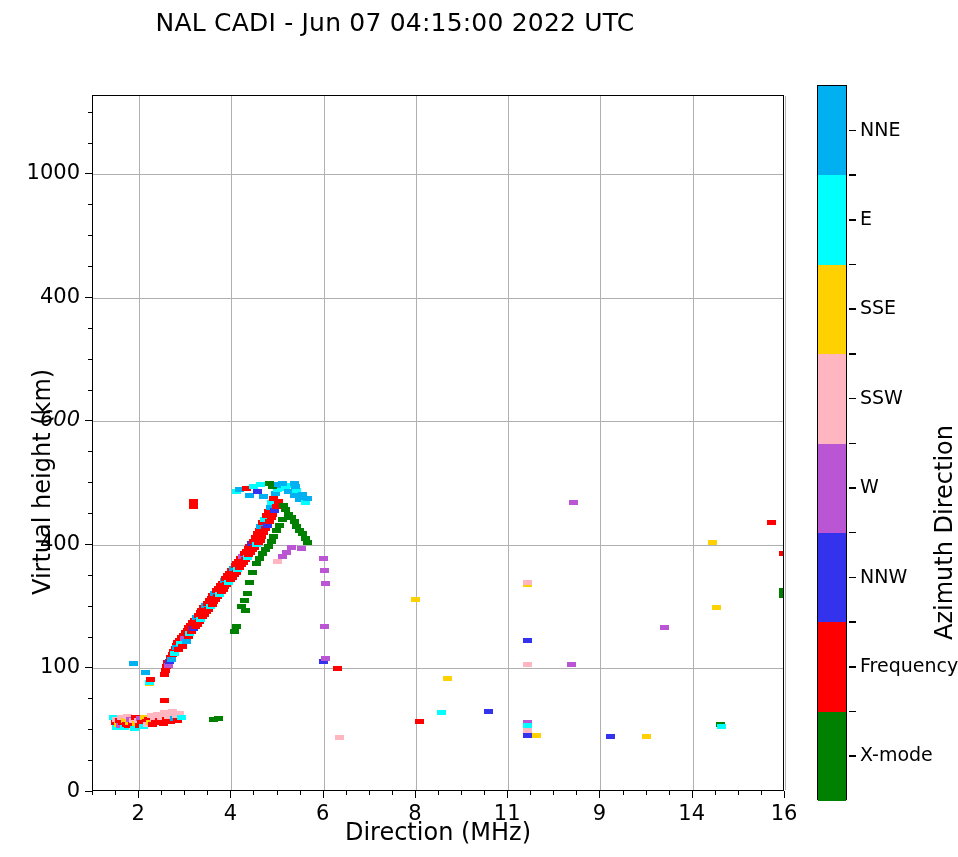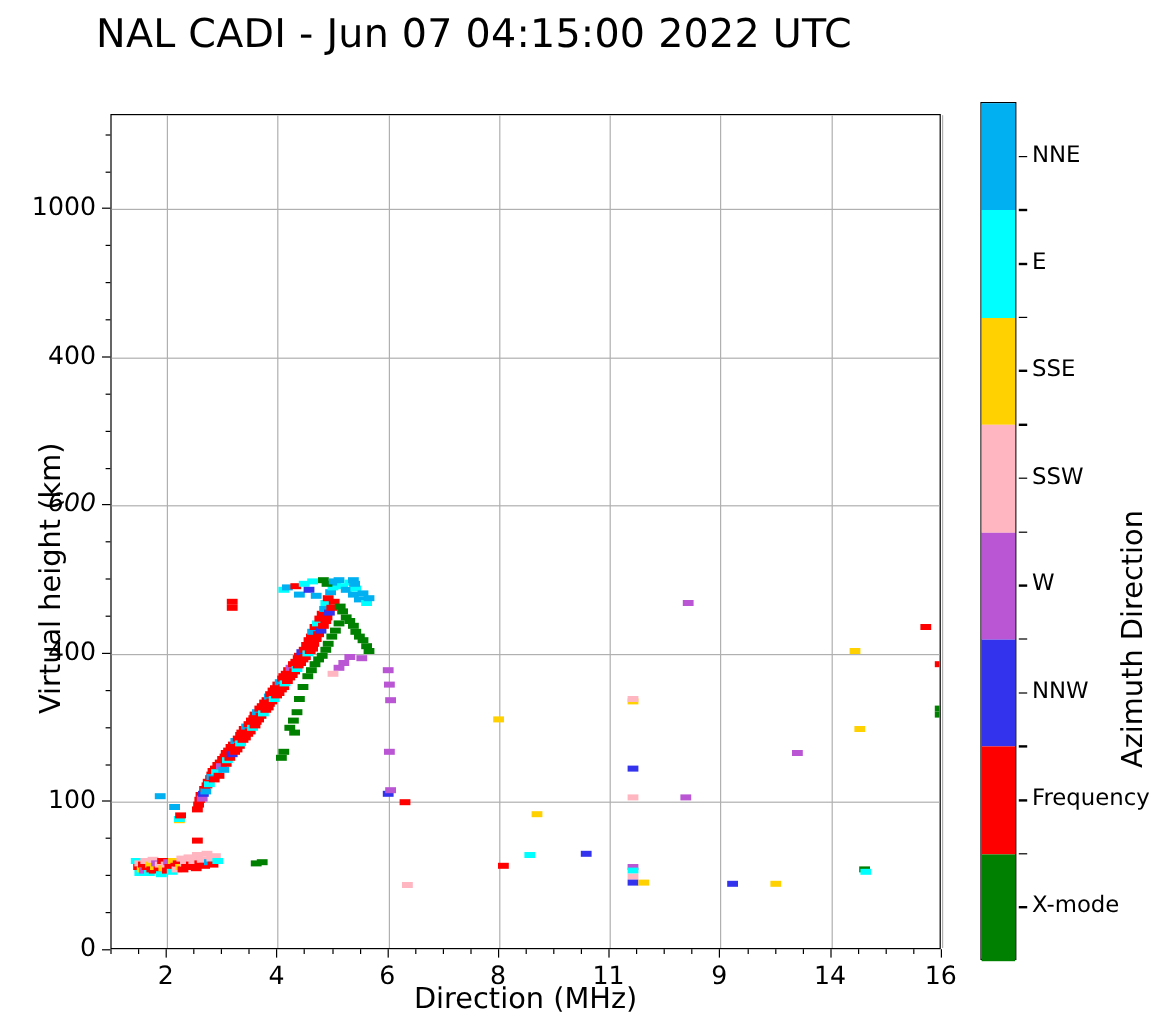--- a/index.html
+++ b/index.html
@@ -1,20 +1,20 @@
 <!DOCTYPE html>
 <html><head>
 <meta charset="utf-8">
 <style>
   html,body{margin:0;padding:0;background:#ffffff;}
   body{width:958px;height:857px;position:relative;overflow:hidden;
        font-family:"DejaVu Sans","Liberation Sans",sans-serif;color:#000;}
 
   #plot-title{position:absolute;left:0;top:8px;width:790px;text-align:center;
-       font-size:33px;letter-spacing:.2px;white-space:nowrap;}
+       font-size:25px;letter-spacing:.2px;white-space:nowrap;}
 
   #axes{position:absolute;left:92px;top:95px;width:692px;height:696px;
         border:1.6px solid #000;box-sizing:border-box;background:#fff;}
 
   .gridline-v{position:absolute;top:0;bottom:0;width:1px;background:#b0b0b0;}
   .gridline-h{position:absolute;left:0;right:0;height:1px;background:#b0b0b0;}
 
   #data-layer{position:absolute;left:0;top:0;width:100%;height:100%;overflow:hidden;}
   .echo{position:absolute;}
 

